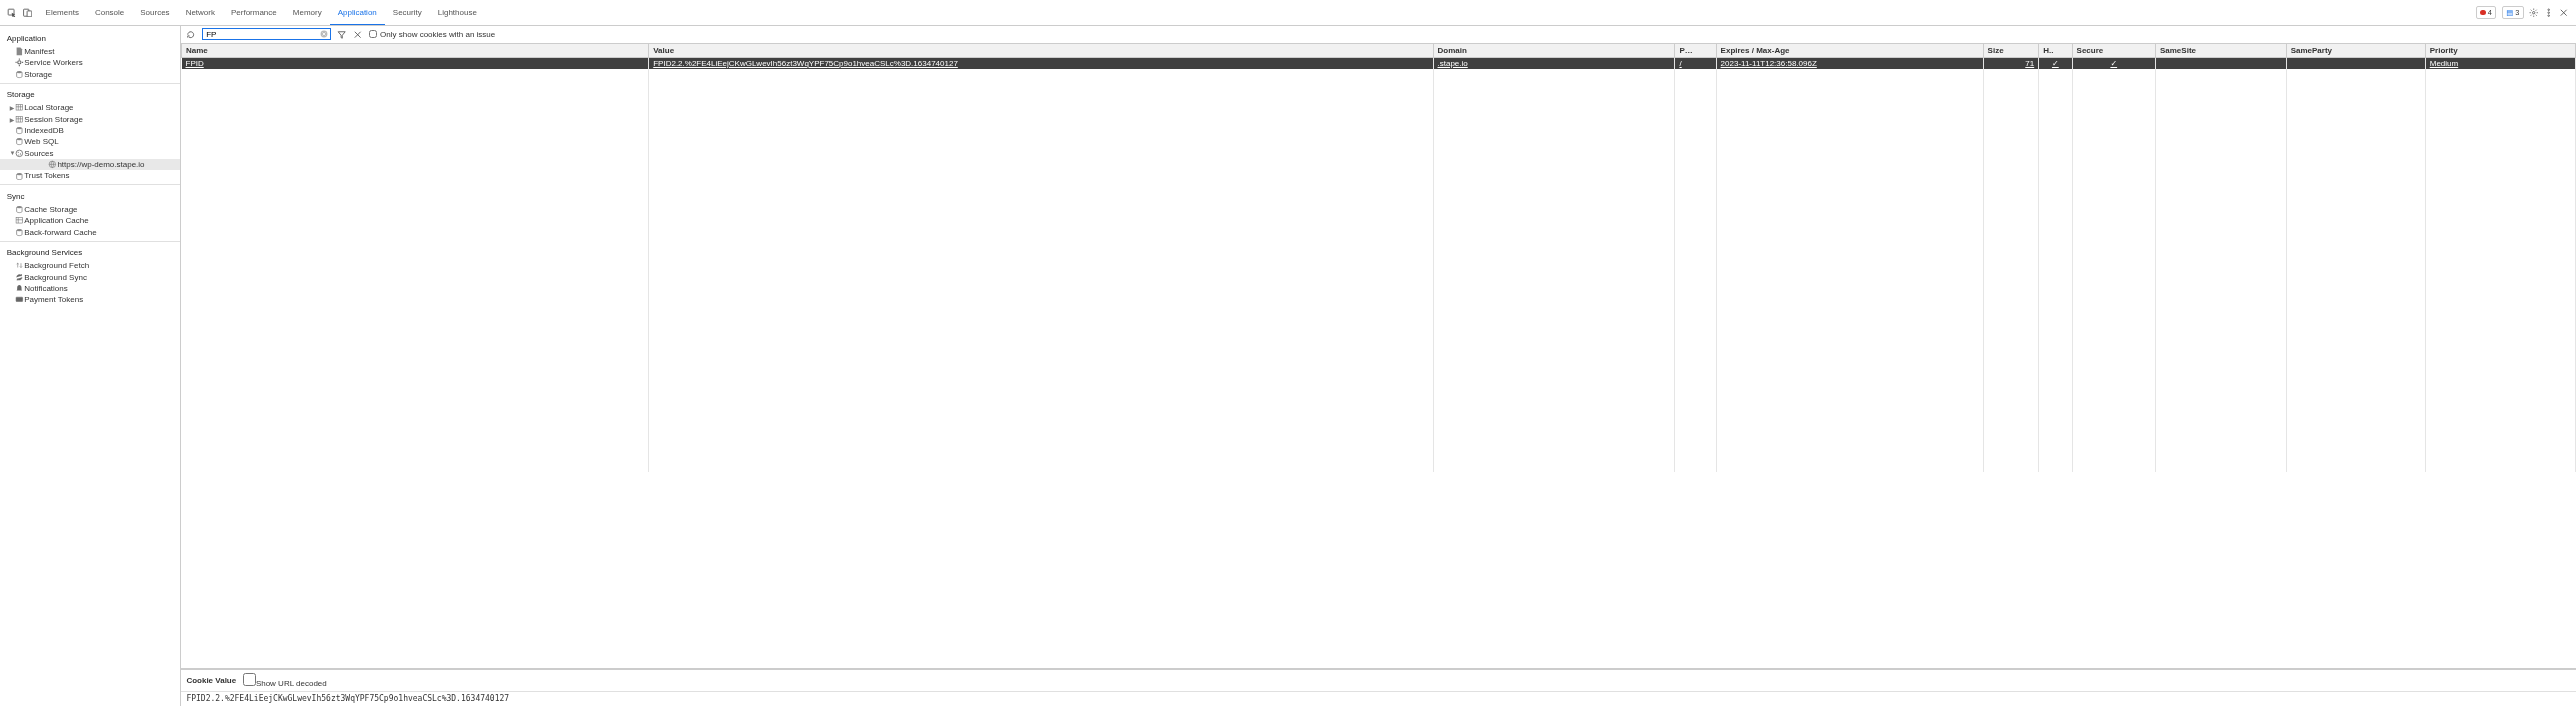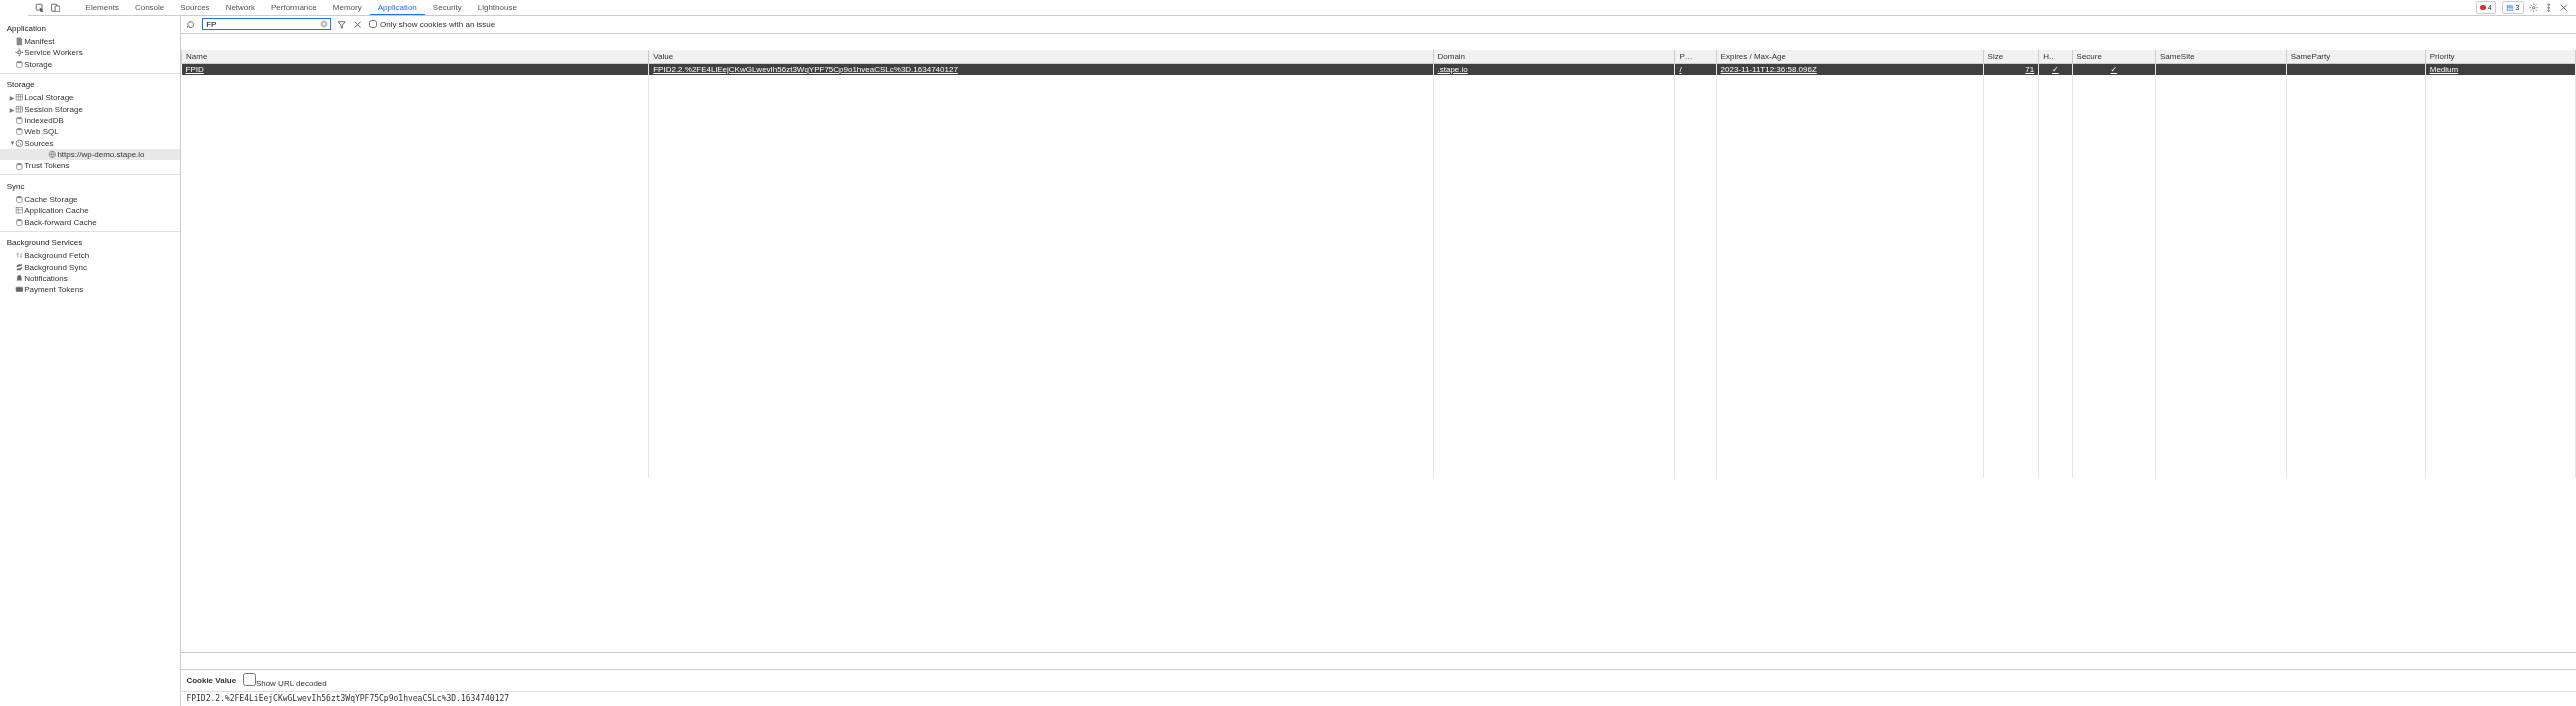--- a/index.html
+++ b/index.html
@@ -1,20 +1,20 @@
 <!DOCTYPE html>
 <html style="font-size:10.7px"><head>
 <meta charset="utf-8">
 <style>
 * { margin: 0; padding: 0; box-sizing: border-box; font-family: -apple-system, BlinkMacSystemFont, "Segoe UI", Arial, sans-serif; }
 body { background: #fff; color: #333; font-size: 8px; overflow: hidden; }
 .root { display: flex; flex-direction: column; width: 2576px; height: 706px; }
 
 
-.tabbar { display: flex; align-items: center; height: 16px; border-bottom: 0.7px solid #ccc; padding: 0 4px; gap: 12px; margin-left: 28px; }
+.tabbar { display: flex; align-items: center; height: 26px; border-bottom: 0.7px solid #ccc; padding: 0 4px; gap: 0; }
 .tabbar .leading-icons { display: flex; align-items: center; gap: 6.7px; padding: 0 5.4px 0 2.7px; }
 .tabbar .tabs { display: flex; align-items: stretch; height: 100%; }
 .tab { display: flex; align-items: center; padding: 0 8px; color: #555; cursor: default; height: 100%; }
 .tab.active { color: #1a73e8; border-bottom: 1.3px solid #1a73e8; }
 .tabbar .right-tools { margin-left: auto; display: flex; align-items: center; gap: 5.4px; padding-right: 4px; }
 .badge { display: inline-flex; align-items: center; gap: 2px; padding: 0.7px 3.4px; border: 0.7px solid #ccc; border-radius: 2px; font-size: 7.4px; }
 .badge.errors .dot { width: 5.4px; height: 5.4px; border-radius: 50%; background: #d93025; display: inline-block; }
 .badge.messages .icon-chat { color: #1a73e8; }
 .ico { display: inline-flex; width: 9.4px; height: 9.4px; align-items: center; justify-content: center; }
 .ico svg { width: 9.4px; height: 9.4px; stroke: #555; fill: none; stroke-width: 1.5; }
@@ -26,33 +26,33 @@
 .tree { list-style: none; }
 .tree li { display: flex; align-items: center; gap: 0; padding: 1.3px 6.7px 1.3px 9.4px; height: 11.4px; }
 .tree li.subsub { padding-left: 28px; }
 .tree li.selected { background: #e8e8e8; padding-left: 48px; }
 .tree .arrow { width: 5.4px; color: #777; font-size: 6px; display: inline-block; text-align: center; }
 .tree .tico { width: 9.4px; height: 9.4px; display: inline-flex; align-items: center; justify-content: center; }
 .tree .tico svg { width: 8.7px; height: 8.7px; fill: #666; }
 .sidebar hr { border: none; border-top: 0.7px solid #e0e0e0; margin: 2.7px 0; }
 
 
-.content { flex: 1; display: flex; flex-direction: column; min-width: 0; gap: 16px; }
+.content { flex: 1; display: flex; flex-direction: column; min-width: 0; }
 .toolbar { display: flex; align-items: center; height: 17.5px; border-bottom: 0.7px solid #ccc; padding: 0 5.4px; gap: 6.7px; }
 .toolbar .filter-input { flex: 0 0 322px; height: 12px; border: 0.7px solid #1a73e8; outline: none; padding: 0 13.4px 0 2.7px; font-size: 8px; position: relative; }
 .filter-wrap { position: relative; }
 .filter-wrap .clear { position: absolute; right: 2px; top: 0.7px; width: 9.4px; height: 9.4px; color: #888; cursor: pointer; display: inline-flex; align-items: center; justify-content: center; }
 .filter-wrap .clear svg { width: 8px; height: 8px; fill: #999; }
 .toolbar .cb { display: flex; align-items: center; gap: 2.7px; }
 .toolbar input[type=checkbox] { width: 8px; height: 8px; }
 
 
 .table-wrap { flex: 1; overflow: auto; border-bottom: 0.7px solid #ccc; }
 table.cookies { width: 100%; border-collapse: collapse; table-layout: fixed; }
-table.cookies th { text-align: left; font-weight: 400; background: #f1f1f1; border: 0.7px solid #ccc; border-top: none; padding: 2px 4px; font-size: 8px; color: #333; height: 13.4px; overflow: hidden; white-space: nowrap; text-overflow: ellipsis; }
+table.cookies th { text-align: left; font-weight: 700; background: #f1f1f1; border: 0.7px solid #ccc; border-top: none; padding: 2px 4px; font-size: 8px; color: #333; height: 13.4px; overflow: hidden; white-space: nowrap; text-overflow: ellipsis; }
 table.cookies td { border-right: 0.7px solid #e5e5e5; padding: 1.3px 4px; height: 12px; white-space: nowrap; overflow: hidden; text-overflow: ellipsis; }
 table.cookies tr.selected td { background: #404040; color: #fff; text-decoration: underline; }
 table.cookies tr.filler td { height: 403px; border-right: 0.7px solid #e5e5e5; }
 col.name{width:168px}col.value{width:282px}col.domain{width:87px}col.path{width:14.8px}col.expires{width:96px}col.size{width:20px}col.http{width:12px}col.secure{width:30px}col.samesite{width:47px}col.sameparty{width:50px}col.priority{width:54px}
 .num { text-align: right; }
 .ctr { text-align: center; }
 
 
 .detail { border-top: 0.7px solid #ccc; }
 .detail .hdr { display: flex; align-items: center; gap: 6.7px; padding: 2.7px 5.4px; border-bottom: 0.7px solid #e0e0e0; font-size: 8px; }

